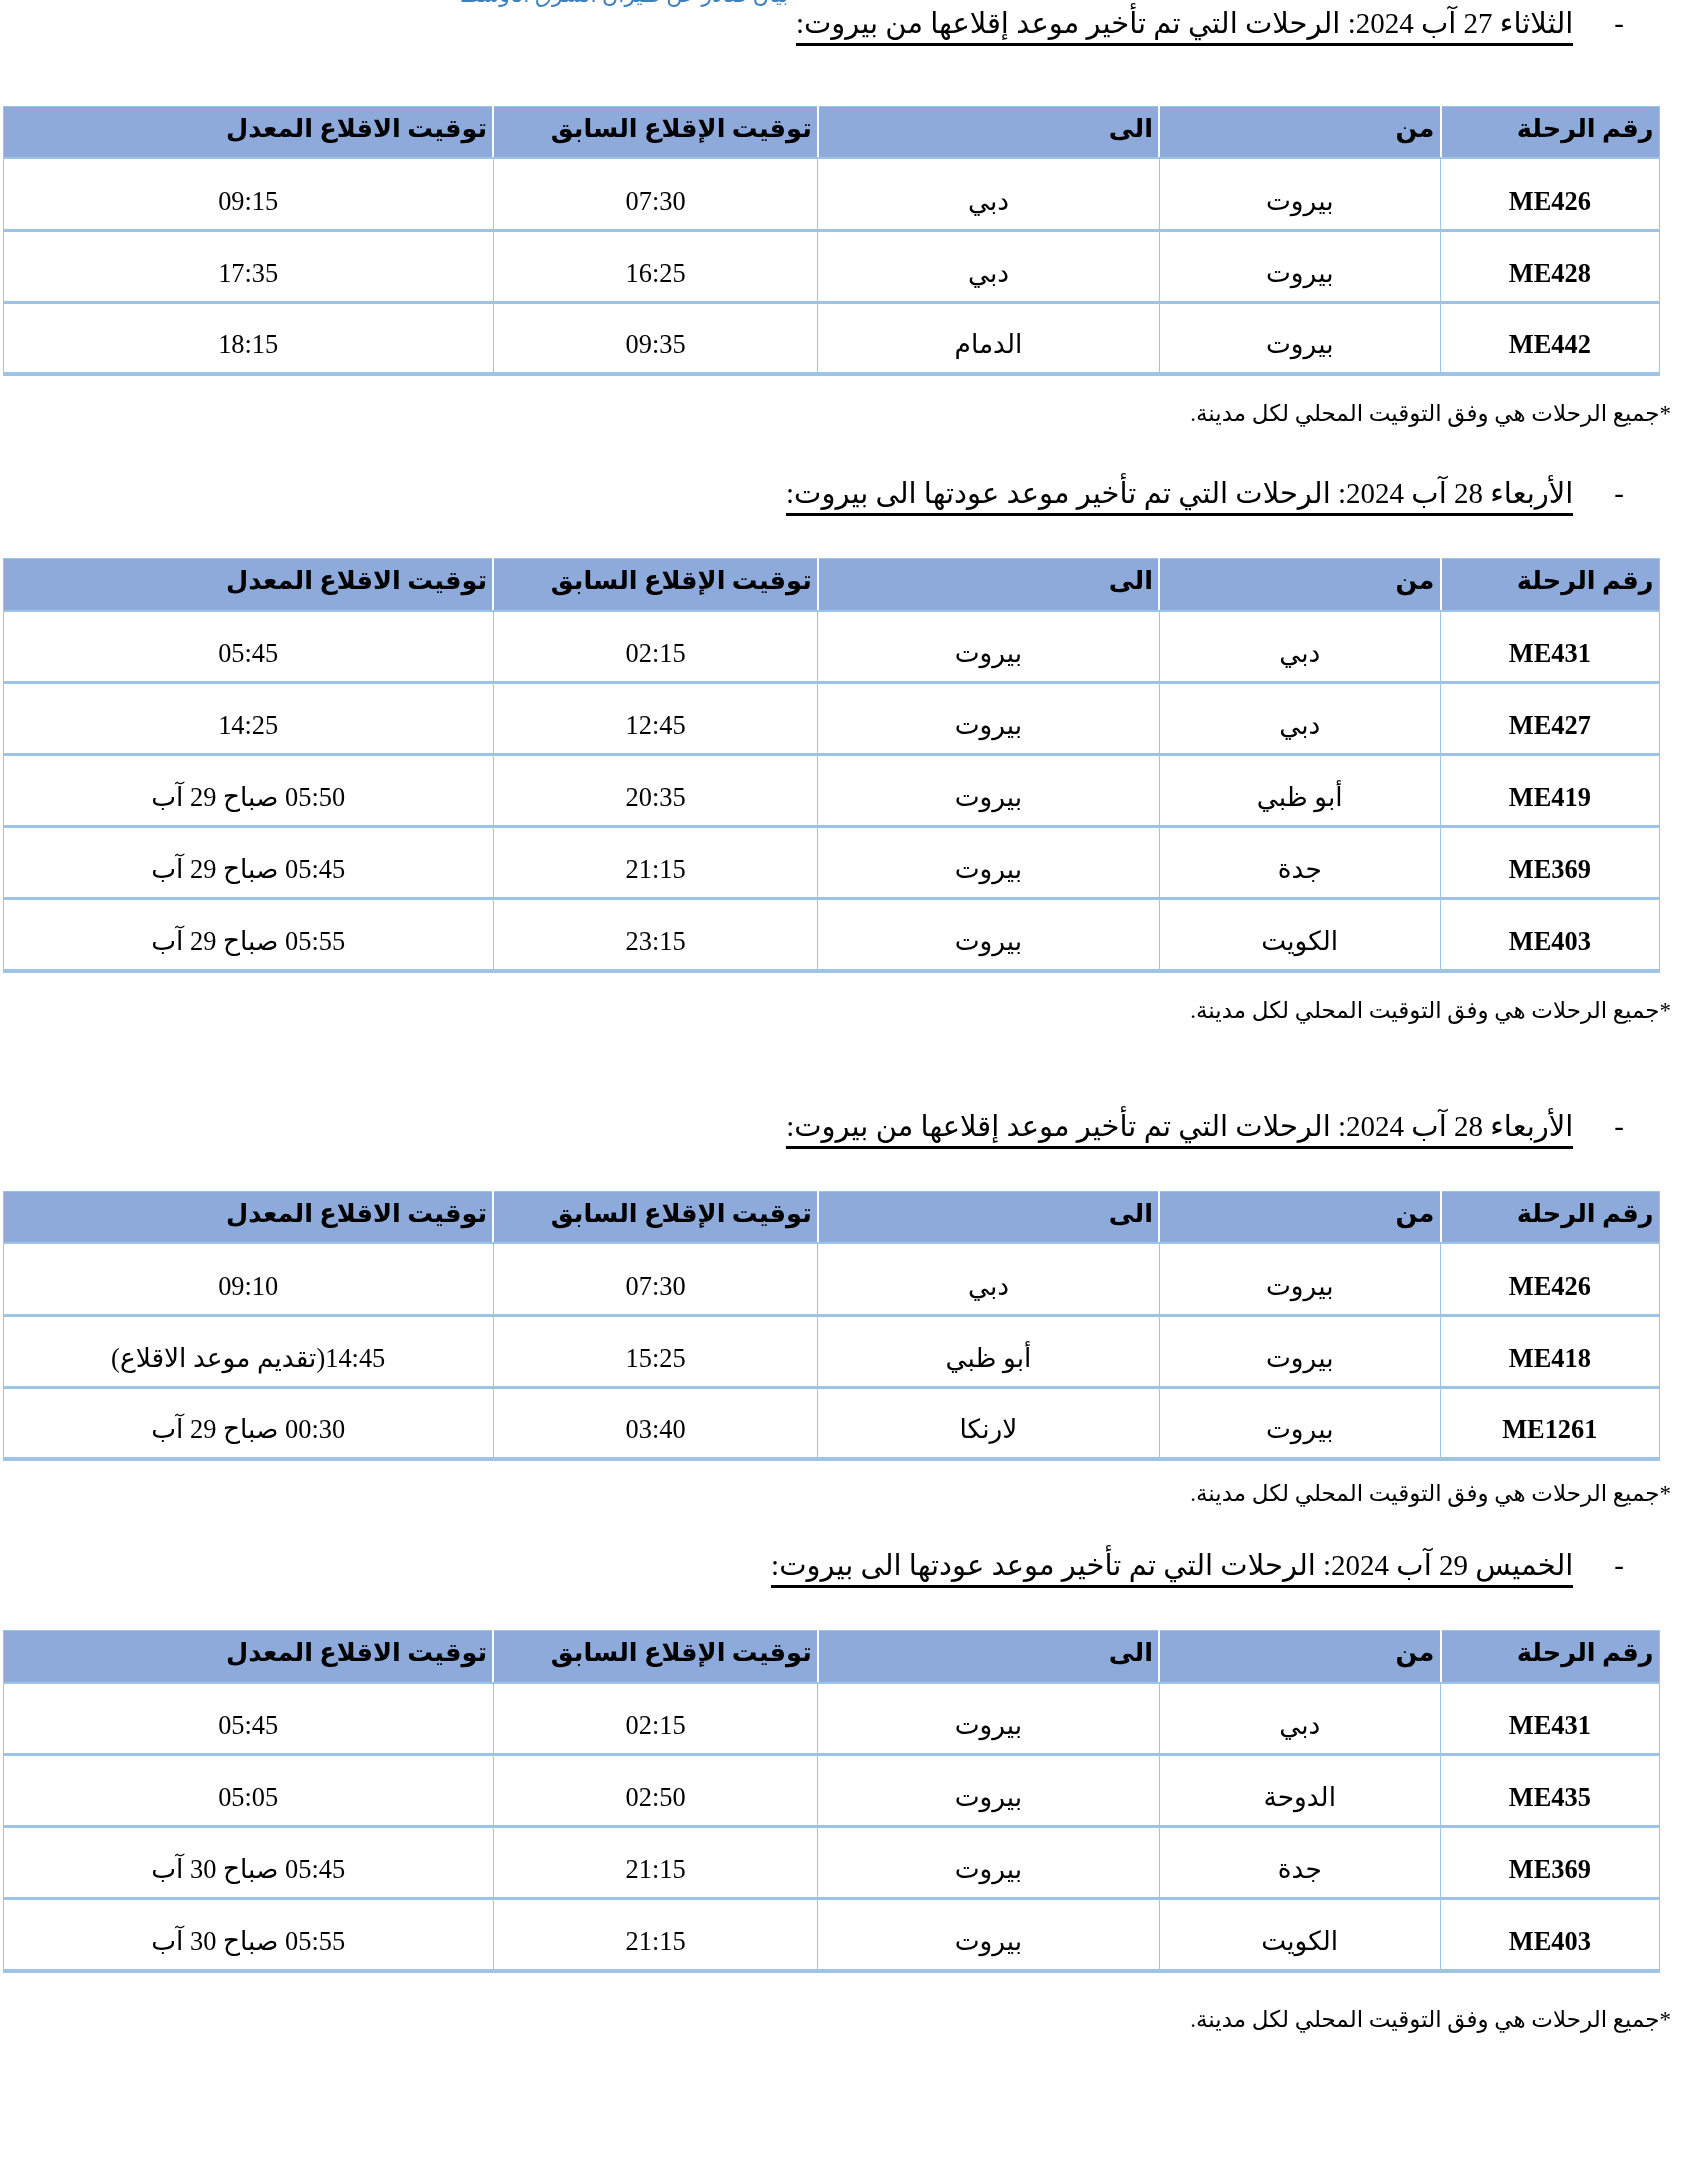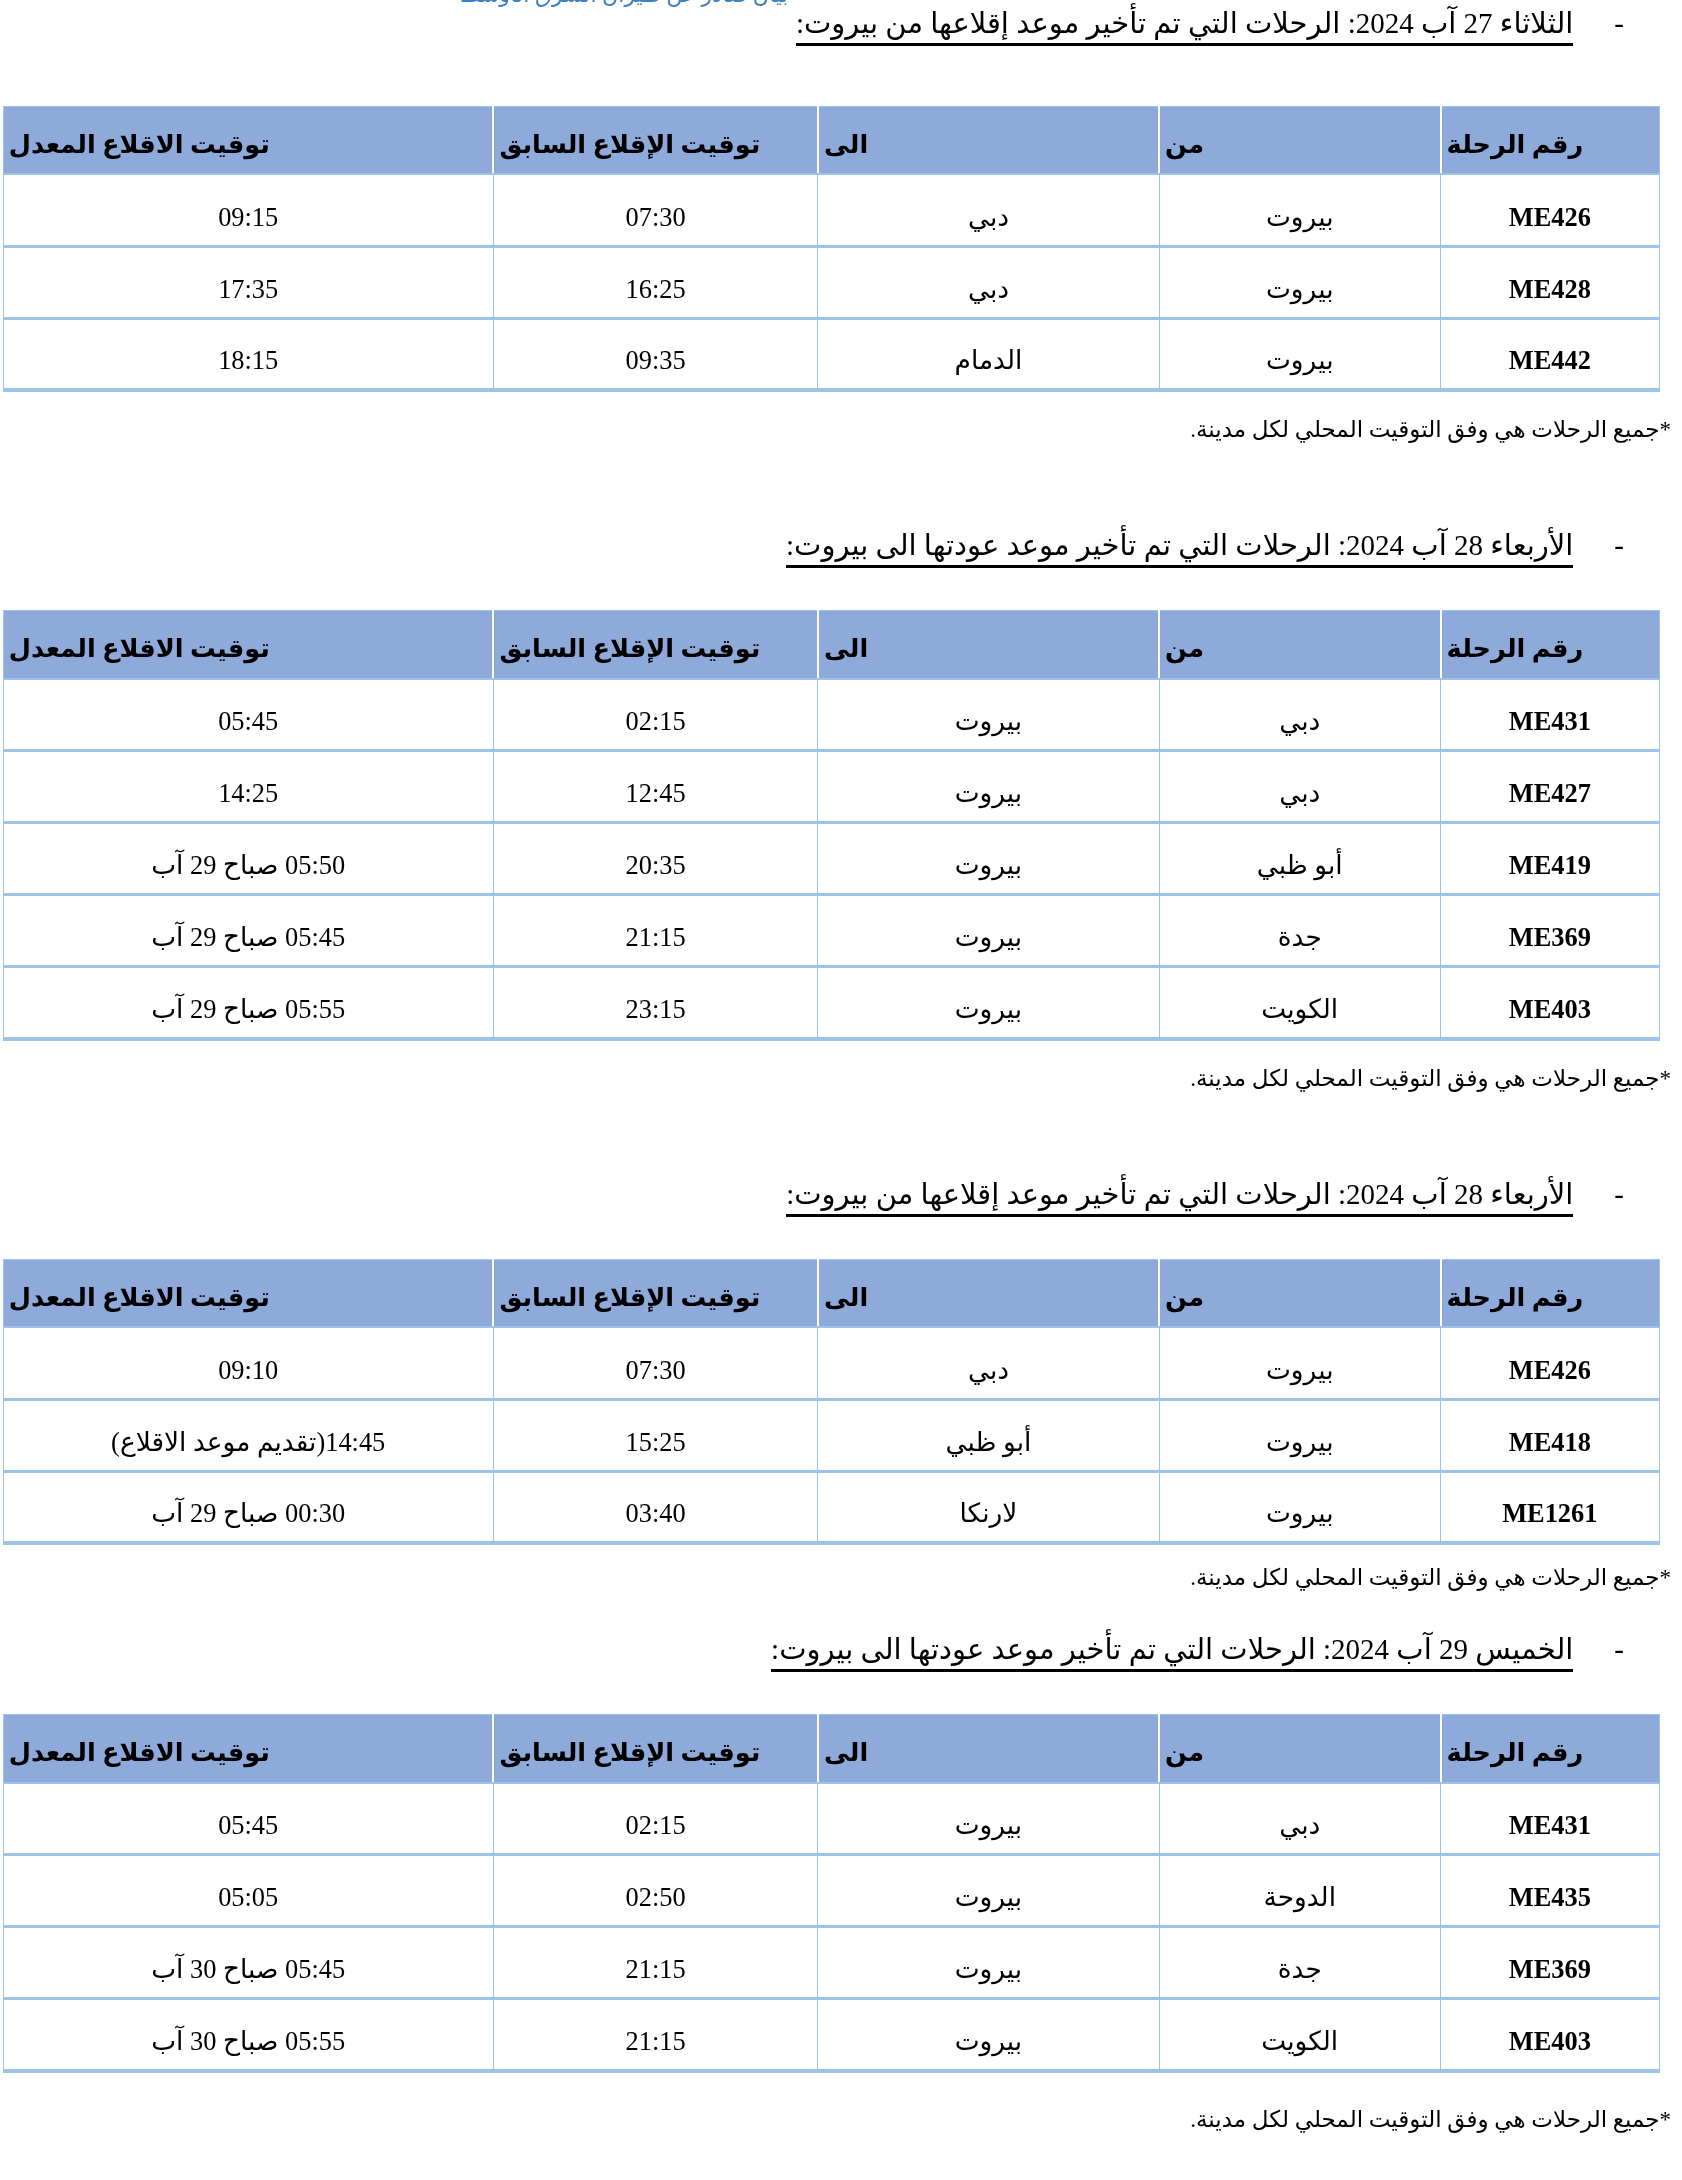--- a/index.html
+++ b/index.html
@@ -19,23 +19,23 @@
     font-weight:normal;font-size:29px;line-height:43px;white-space:nowrap;
   }
   .dash{display:inline-block;margin-left:41px;}
   .heading-text{border-bottom:3.4px solid #000;padding-bottom:4.3px;}
 
   table{
     width:1657px;margin-left:2.6px;border-collapse:collapse;table-layout:fixed;
     border:1.7px solid #9dc3e6;
   }
   th{
-    background:#8eaadb;height:68px;box-sizing:border-box;
+    background:#8eaadb;height:52px;box-sizing:border-box;
     border:2.6px solid #ffffff;border-top:1.7px solid #9dc3e6;border-bottom:2.6px solid #9dc3e6;
-    font-weight:bold;font-size:25.6px;text-align:left;vertical-align:bottom;
+    font-weight:bold;font-size:25.6px;text-align:right;vertical-align:bottom;
     padding:3.4px 5.1px 13.6px 5.1px;white-space:nowrap;
   }
   th:first-child{border-right:1.7px solid #9dc3e6;}
   th:last-child{border-left:1.7px solid #9dc3e6;}
   td{
     height:72px;box-sizing:border-box;
     border:1.7px solid #9dc3e6;border-bottom:3.4px solid #9dc3e6;
     font-size:26.4px;text-align:center;vertical-align:bottom;
     padding:3.4px 5.1px 12px 5.1px;white-space:nowrap;overflow:hidden;
   }
@@ -43,21 +43,21 @@
   td.flight{font-weight:bold;}
 
   .footnote{
     direction:rtl;text-align:right;padding-right:11px;
     font-size:23px;line-height:32px;
   }
 
   .section-1 .heading{margin-top:1.7px;}
   .section-1 table{margin-top:61px;}
   .section-1 .footnote{margin-top:22px;}
-  .section-2 .heading{margin-top:78px;}
+  .section-2 .heading{margin-top:42px;}
   .section-2 table{margin-top:43px;}
   .section-2 .footnote{margin-top:22px;}
   .section-3 .heading{margin-top:78px;}
   .section-3 table{margin-top:43px;}
   .section-3 .footnote{margin-top:17px;}
   .section-4 .heading{margin-top:34px;}
   .section-4 table{margin-top:43px;}
   .section-4 .footnote{margin-top:31px;}
 </style>
 </head>

